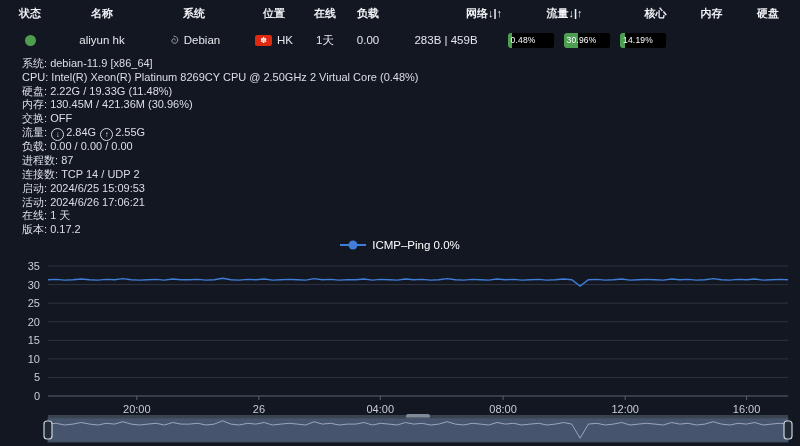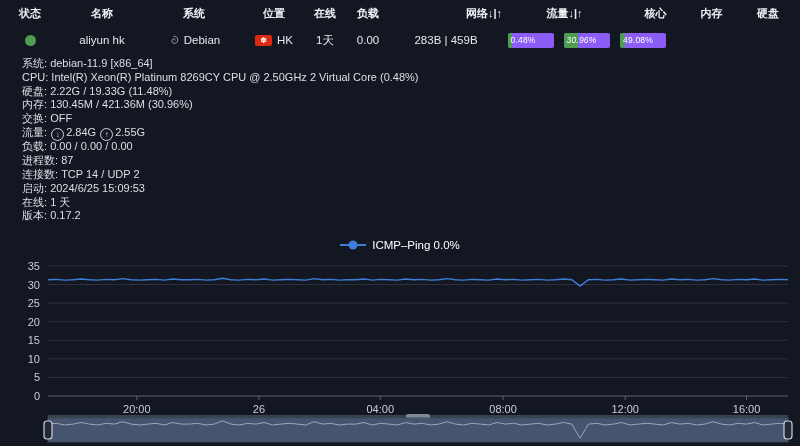--- a/index.html
+++ b/index.html
@@ -10,21 +10,21 @@
     -webkit-font-smoothing:antialiased;
   }
   .header-row{position:absolute;top:0;left:0;height:26px;display:flex;align-items:center}
   .th{font-size:11px;font-weight:bold;color:#edeff3;text-align:center;flex:none}
   .server-row{position:absolute;top:26px;left:0;height:28px;display:flex;align-items:center;cursor:pointer}
   .cell{font-size:11.5px;color:#e6e8ec;display:flex;align-items:center;justify-content:center;flex:none;white-space:nowrap}
   .dot{width:11px;height:11px;border-radius:50%;display:inline-block}
   .flag{display:inline-block;width:17px;height:11px;border-radius:2px;background:#de2910;color:#fff;
         font-size:8px;line-height:11px;text-align:center;margin-right:5px}
   .os-icon{display:inline-flex;margin-right:4px;opacity:.85}
-  .bar{position:relative;width:46px;height:15px;background:#8b5cf6;border-radius:2px;overflow:hidden}
+  .bar{position:relative;width:46px;height:15px;background:#000000;border-radius:2px;overflow:hidden}
   .bar-fill{position:absolute;left:0;top:0;bottom:0;background:#4d9e50;border-radius:2px 0 0 2px}
   .bar-label{position:absolute;left:3px;top:50%;transform:translateY(-50%);font-size:8.5px;color:#fff;z-index:1;letter-spacing:.2px}
   .details{position:absolute;top:57px;left:22px;right:22px;font-size:11px;line-height:13.8px;color:#dcdfe5}
   .detail-line{white-space:nowrap}
   .circ-icon{display:inline-flex;align-items:center;justify-content:center;width:11px;height:11px;
              border:1px solid #d4d7dd;border-radius:50%;font-size:8px;line-height:1;margin:0 2px 0 1px;
              position:relative;top:1px;color:#dcdfe5}
   .legend{position:absolute;top:239px;left:0;width:800px;display:flex;justify-content:center;align-items:center;gap:6px;
           font-size:11.5px;color:#fff;cursor:pointer}
   .chart-svg{position:absolute;top:255px;left:0}
@@ -66,45 +66,46 @@
   </div>
   <div class="cell" style="width: 42px;">1天</div>
   <div class="cell" style="width: 44px;">0.00</div>
   <div class="cell" style="width: 112px;">283B | 459B</div>
   <div class="cell" style="width: 57px;">
     <div class="bar">
       <div class="bar-fill" style="width: 10%; background: rgb(77, 158, 80);"></div>
       <span class="bar-label">0.48%</span>
     </div>
   </div>
-  <div class="cell" style="width: 55px; font-style: italic;">
+  <div class="cell" style="width: 55px;">
     <div class="bar">
       <div class="bar-fill" style="width: 30.96%; background: rgb(77, 158, 80);"></div>
       <span class="bar-label">30.96%</span>
     </div>
   </div>
   <div class="cell" style="width: 58px;">
     <div class="bar">
       <div class="bar-fill" style="width: 11.48%; background: rgb(77, 158, 80);"></div>
-      <span class="bar-label">49.08%</span>
+      <span class="bar-label">14.19%</span>
     </div>
   </div>
 </div>
 
 <div class="details">
     <div class="detail-line"><span>系统: </span><span>debian-11.9 [x86_64]</span></div>
     <div class="detail-line"><span>CPU: </span><span>Intel(R) Xeon(R) Platinum 8269CY CPU @ 2.50GHz 2 Virtual Core (0.48%)</span></div>
     <div class="detail-line"><span>硬盘: </span><span>2.22G / 19.33G (11.48%)</span></div>
     <div class="detail-line"><span>内存: </span><span>130.45M / 421.36M (30.96%)</span></div>
     <div class="detail-line"><span>交换: </span><span>OFF</span></div>
     <div class="detail-line"><span>流量: </span><span class="circ-icon">↓</span><span>2.84G </span><span class="circ-icon">↑</span><span>2.55G </span></div>
     <div class="detail-line"><span>负载: </span><span>0.00 / 0.00 / 0.00</span></div>
     <div class="detail-line"><span>进程数: </span><span>87</span></div>
     <div class="detail-line"><span>连接数: </span><span>TCP 14 / UDP 2</span></div>
     <div class="detail-line"><span>启动: </span><span>2024/6/25 15:09:53</span></div>
+    <div class="detail-line"><span>活动: </span><span>2024/6/26 17:06:21</span></div>
     <div class="detail-line"><span>在线: </span><span>1 天</span></div>
     <div class="detail-line"><span>版本: </span><span>0.17.2</span></div>
   </div>
 
 <div class="legend">
   <svg width="26" height="10">
     <line x1="0" y1="5" x2="26" y2="5" stroke-width="2" stroke="#3f7dd6"></line>
     <circle cx="13" cy="5" r="4.5" fill="#3f7dd6"></circle>
   </svg>
   <span>ICMP–Ping 0.0%</span>

